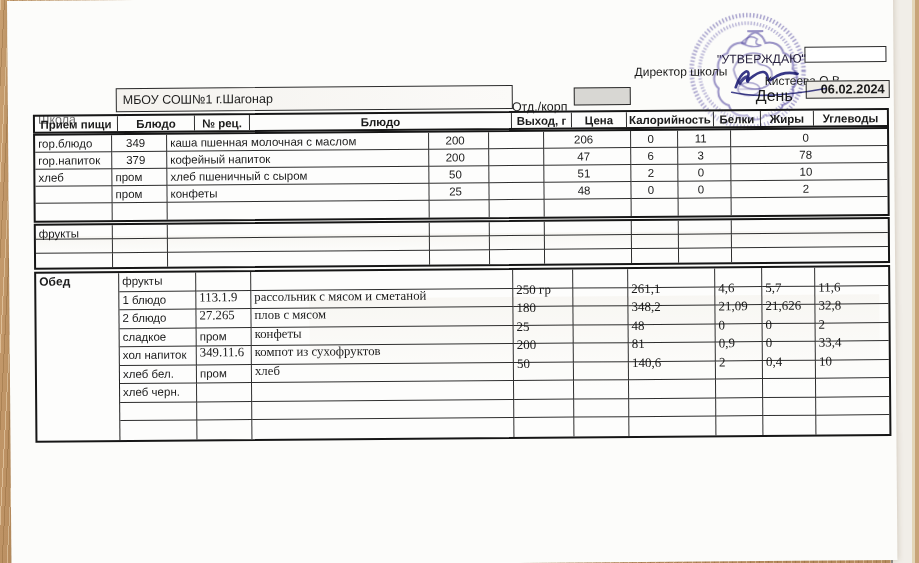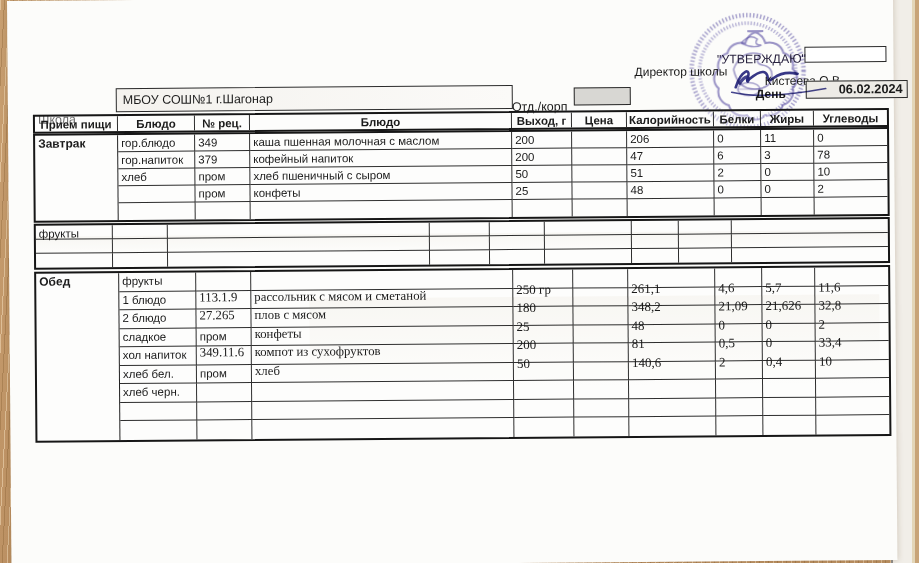--- a/index.html
+++ b/index.html
@@ -20,34 +20,34 @@
   .paper{left:7px;top:1px;width:886px;height:566px;background:#fcfcfa;
     transform:rotate(-0.45deg);transform-origin:0 0;
     box-shadow:0 0 6px rgba(90,60,20,.25);}
   .band{background:linear-gradient(180deg,rgba(186,172,140,.12),rgba(186,172,140,0));pointer-events:none;}
   .lbl{font-size:12.5px;white-space:nowrap;}
   .box{border:1.6px solid #2a2a2a;background:#fff;box-sizing:border-box;}
   .schoolbox{left:108px;top:88px;width:397px;height:24px;line-height:22px;padding-left:6px;font-size:12.5px;
     background:linear-gradient(90deg,#f4f2ee,#fbfaf8);}
   .deptbox{left:566px;top:91px;width:57px;height:18px;background:#d8d7d3;}
   .approvebox{left:797px;top:52px;width:82px;height:16px;}
-  .datebox{left:798px;top:86px;width:102px;height:18px;background:#edebe6;
+  .datebox{left:798px;top:86px;width:84px;height:18px;background:#edebe6;
     text-align:right;line-height:16px;padding-right:4px;font-size:12.8px;font-weight:600;}
   .approve{left:697px;top:57px;width:114px;text-align:center;font-size:12.3px;font-weight:500;color:#2a2440;}
   
   .blk{position:absolute;display:flex;border:2px solid #161616;background:rgba(255,255,255,.35);
     width:856px;box-sizing:border-box;left:25px;}
   .meal{width:83px;box-sizing:border-box;border-right:1.4px solid #222;
     font-weight:bold;font-size:12px;padding:1px 3px;white-space:nowrap;}
   .grid{display:grid;flex:1;}
   .cell{box-sizing:border-box;border-right:1px solid #2e2e2e;border-bottom:1px solid #2e2e2e;
     font-size:11.5px;line-height:15px;padding:1px 2px 0 3px;white-space:nowrap;overflow:visible;}
   .cell.lastcol{border-right:none;}
   .cell.lastrow{border-bottom:none;}
-  .num{text-align:left;padding-right:10px;}
+  .num{text-align:center;padding-right:10px;}
   .ctr{text-align:left;}
   .hc{box-sizing:border-box;border-right:1px solid #2e2e2e;font-weight:bold;font-size:11.5px;
     text-align:center;line-height:17px;white-space:nowrap;}
   .hc.lastcol{border-right:none;}
   .serifd,.serifv,.serifn{font-family:"Liberation Serif",serif;position:relative;display:inline-block;}
   .serifd{font-size:12.8px;top:-2px;}
   .serifn{font-size:12.8px;top:-2px;}
   .serifv{font-size:13px;top:-8px;}
   .stamp{mix-blend-mode:multiply;filter:blur(.3px);}
   .sig{mix-blend-mode:multiply;}
@@ -65,21 +65,21 @@
 
     <div class="abs lbl" style="left:30px;top:92px;margin-top:20px;">Школа</div>
     <div class="abs box schoolbox">МБОУ СОШ№1 г.Шагонар</div>
     <div class="abs lbl" style="left:504px;top:93px;margin-top:10px;">Отд./корп</div>
     <div class="abs box deptbox"></div>
 
     <div class="abs box approvebox"></div>
     <div class="abs approve">"УТВЕРЖДАЮ"</div>
     <div class="abs lbl" style="left:627px;top:69px;font-size:12px;">Директор школы</div>
     <div class="abs lbl" style="left:757px;top:79px;font-size:12px;">Кистеева О.В.</div>
-    <div class="abs lbl" style="left:748px;top:92px;font-size:12px;font-weight:bold;">День</div>
+    <div class="abs lbl" style="left:748px;top:92px;font-size:16px;">День</div>
     <div class="abs box datebox">06.02.2024</div>
 
     <svg class="abs stamp" style="left:656px;top:14px;" width="172" height="128" viewBox="0 0 172 128">
       <g fill="none" stroke="var(--stamp,#4a3e9e)">
         <circle cx="84" cy="62" r="56" stroke-width="4.5" stroke-dasharray="1.4 2.1" opacity=".5"></circle>
         <circle cx="84" cy="62" r="48" stroke-width="3.6" stroke-dasharray="1.2 1.9" opacity=".45"></circle>
         <path d="M84,22 c10,0 16,5 18,12 c8,-2 16,2 18,10 c7,2 11,9 9,16 c6,5 6,14 0,19 c2,8 -3,15 -10,17 c-2,8 -10,12 -18,10 c-4,6 -14,6 -18,0 c-8,2 -16,-2 -18,-10 c-7,-2 -12,-9 -10,-17 c-6,-5 -6,-14 0,-19 c-2,-7 2,-14 9,-16 c2,-8 10,-12 18,-10 c2,-7 8,-12 18,-12 z" stroke-width="2" opacity=".55"></path>
         <path d="M70,60 q8,-20 27,-15 q-7,9 2,11 q11,2 9,13 q-2,11 -17,11 q-17,0 -21,-20" stroke-width="1.6" opacity=".5"></path>
         <path d="M78,34 q8,-10 16,-4 q-4,6 4,6 q-8,4 -20,-2" stroke-width="1.4" opacity=".55"></path>
         <ellipse cx="85" cy="80" rx="11" ry="6.5" stroke-width="1.4" opacity=".45"></ellipse>
@@ -105,21 +105,20 @@
           <div class="hc">Цена</div>
           <div class="hc">Калорийность</div>
           <div class="hc">Белки</div>
           <div class="hc">Жиры</div>
           <div class="hc lastcol">Углеводы</div>
         </div>
     </div>
 
     <div id="blocks">
         <div class="blk" style="top: 133px;">
-          <div class="meal">Завтрак</div>
           <div class="grid" style="grid-template-columns: 77px 55px 262px 60px 55px 87px 47px 53px 1fr; grid-auto-rows: 17px;">
             <div class="cell">гор.блюдо</div>
             <div class="cell num">349</div>
             <div class="cell">каша пшенная молочная с маслом</div>
             <div class="cell num">200</div>
             <div class="cell"></div>
             <div class="cell num">206</div>
             <div class="cell num">0</div>
             <div class="cell num">11</div>
             <div class="cell lastcol num">0</div>
@@ -230,21 +229,21 @@
             <div class="cell ctr"><span class="serifv">48</span></div>
             <div class="cell ctr"><span class="serifv">0</span></div>
             <div class="cell ctr"><span class="serifv">0</span></div>
             <div class="cell lastcol ctr"><span class="serifv">2</span></div>
             <div class="cell">хол напиток</div>
             <div class="cell"><span class="serifn">349.11.6</span></div>
             <div class="cell"><span class="serifd">компот из сухофруктов</span></div>
             <div class="cell ctr"><span class="serifv">200</span></div>
             <div class="cell"></div>
             <div class="cell ctr"><span class="serifv">81</span></div>
-            <div class="cell ctr"><span class="serifv">0,5</span></div>
+            <div class="cell ctr"><span class="serifv">0,9</span></div>
             <div class="cell ctr"><span class="serifv">0</span></div>
             <div class="cell lastcol ctr"><span class="serifv">33,4</span></div>
             <div class="cell">хлеб бел.</div>
             <div class="cell">пром</div>
             <div class="cell"><span class="serifd">хлеб</span></div>
             <div class="cell ctr"><span class="serifv">50</span></div>
             <div class="cell"></div>
             <div class="cell ctr"><span class="serifv">140,6</span></div>
             <div class="cell ctr"><span class="serifv">2</span></div>
             <div class="cell ctr"><span class="serifv">0,4</span></div>

